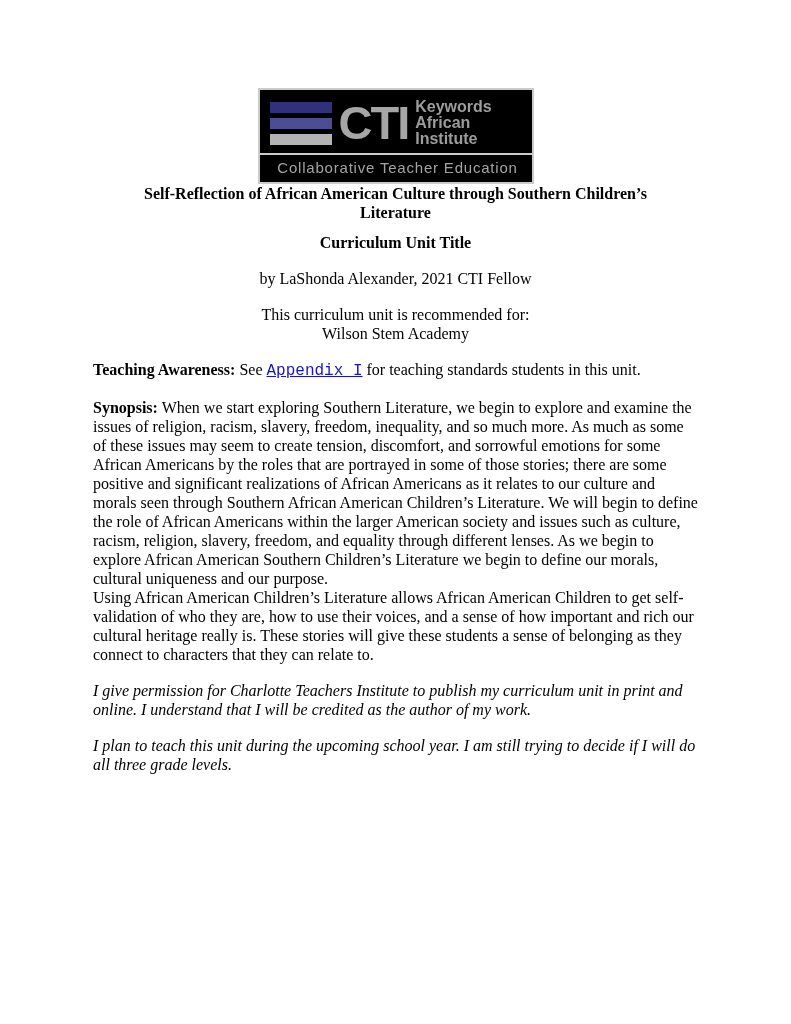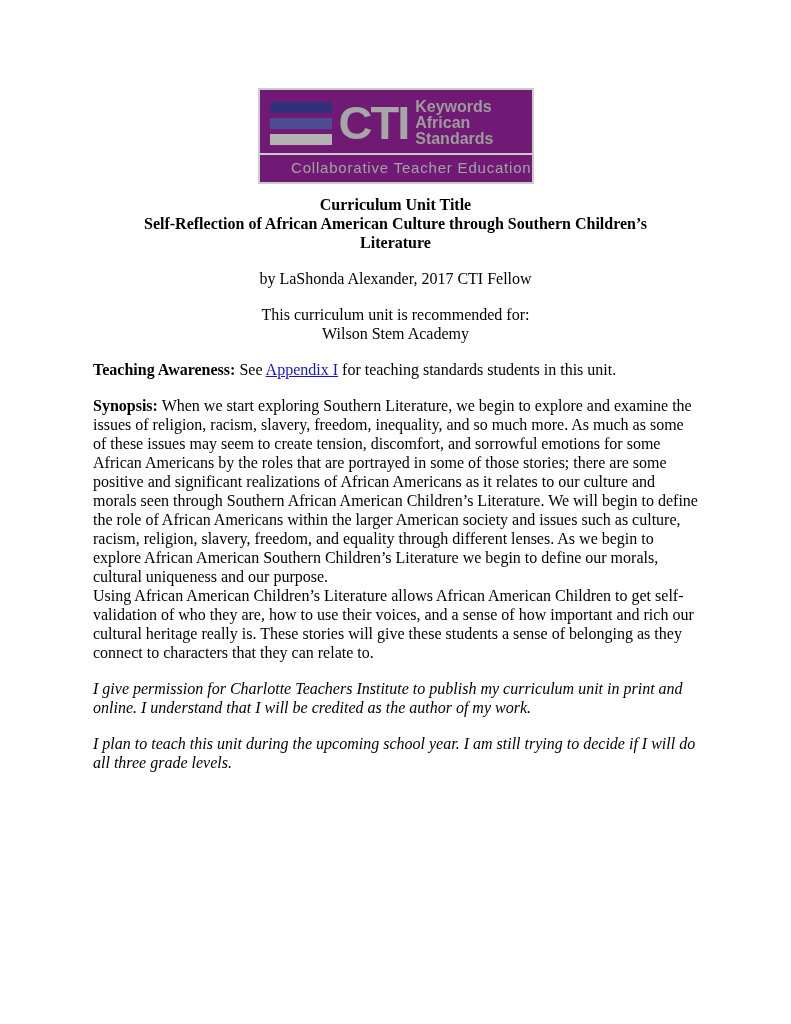--- a/index.html
+++ b/index.html
@@ -14,21 +14,21 @@
     font-size: 16px;
     line-height: 19px;
     color: #000000;
     overflow: hidden;
   }
   
   .logo {
     width: 276px;
     margin: 0 auto;
     border: 2px solid #cbcbcb;
-    background: #701a75;
+    background: #000000;
     font-family: "Liberation Sans", sans-serif;
   }
   .logo-top {
     display: flex;
     align-items: center;
     padding: 9px 10px 6px 10px;
     gap: 7px;
   }
   .logo-bars { display: flex; flex-direction: column; gap: 5px; width: 62px; flex: 0 0 auto; }
   .logo-bars .bar { height: 11px; width: 100%; }
@@ -40,64 +40,64 @@
     flex: 0 0 auto;
   }
   .logo-org {
     font-weight: bold;
     font-size: 16px;
     line-height: 16px;
     flex: 0 0 auto;
   }
   .logo-divider { border-top: 2px solid #cbcbcb; }
   .logo-tagline {
-    text-align: right;
+    text-align: center;
     font-size: 15px;
     letter-spacing: 0.8px;
     padding: 3px 0 5px 4px;
   }
   
   .center { text-align: center; }
   .bold { font-weight: bold; }
   .italic { font-style: italic; }
   .heading { margin-top: 11px; }
   .unit-title { max-width: 510px; margin-left: auto; margin-right: auto; }
   .gap { margin-top: 17px; }
   sup { font-size: 10px; line-height: 0; vertical-align: super; }
-  a.applink { text-decoration: underline; cursor: pointer; }
+  a.applink { text-decoration: underline; cursor: pointer; font-family: Liberation Mono, monospace; }
   p { margin: 0; }
 </style>
 </head>
 <body>
 
 <div class="page">
 
   <div class="logo">
     <div class="logo-top">
       <div class="logo-bars">
         <div class="bar" style="background-color: rgb(49, 49, 123);"></div>
         <div class="bar" style="background-color: rgb(77, 77, 147);"></div>
         <div class="bar" style="background-color: rgb(179, 179, 179);"></div>
       </div>
       <div class="logo-cti" style="color: rgb(166, 166, 166);">CTI</div>
       <div class="logo-org" style="color: rgb(156, 156, 156);">
         <div>Keywords</div>
         <div>African</div>
-        <div>Standards</div>
+        <div>Institute</div>
       </div>
     </div>
     <div class="logo-divider"></div>
     <div class="logo-tagline" style="color: rgb(163, 163, 163);">Collaborative Teacher Education</div>
   </div>
 
+  <div class="center bold unit-title">Self-Reflection of African American Culture through Southern Children’s Literature</div>
+
   <div class="center bold heading">Curriculum Unit Title</div>
 
-  <div class="center bold unit-title">Self-Reflection of African American Culture through Southern Children’s Literature</div>
-
-  <div class="center gap">by LaShonda Alexander, 2017 CTI Fellow</div>
+  <div class="center gap">by LaShonda Alexander, 2021 CTI Fellow</div>
   <div class="center gap">This curriculum unit is recommended for:</div>
 
   <div class="center">Wilson Stem Academy</div>
 
 
   <p class="gap"><b>Teaching Awareness:</b><span> See </span><a class="applink" href="#" style="color: rgb(20, 20, 204);">Appendix I</a><span> for teaching standards students in this unit.</span></p>
 
   <p class="gap"><b>Synopsis:</b><span>  When we start exploring Southern Literature, we begin to explore and examine the issues of religion, racism, slavery, freedom, inequality, and so much more.  As much as some of these issues may seem to create tension, discomfort, and sorrowful emotions for some African Americans by the roles that are portrayed in some of those stories; there are some positive and significant realizations of African Americans as it relates to our culture and morals seen through Southern African American Children’s Literature. We will begin to define the role of African Americans within the larger American society and issues such as culture, racism, religion, slavery, freedom, and equality through different lenses.  As we begin to explore African American Southern Children’s Literature we begin to define our morals, cultural uniqueness and our purpose.</span></p>
   <p>Using African American Children’s Literature allows African American Children to get self-validation of who they are, how to use their voices, and a sense of how important and rich our cultural heritage really is. These stories will give these students a sense of belonging as they connect to characters that they can relate to.</p>
 

